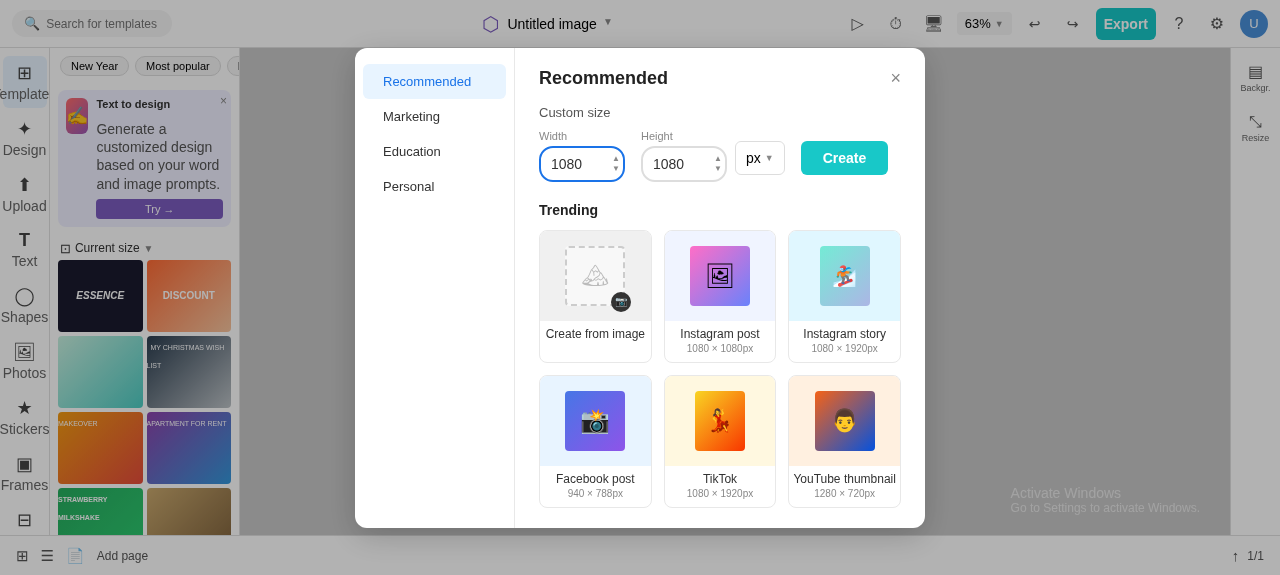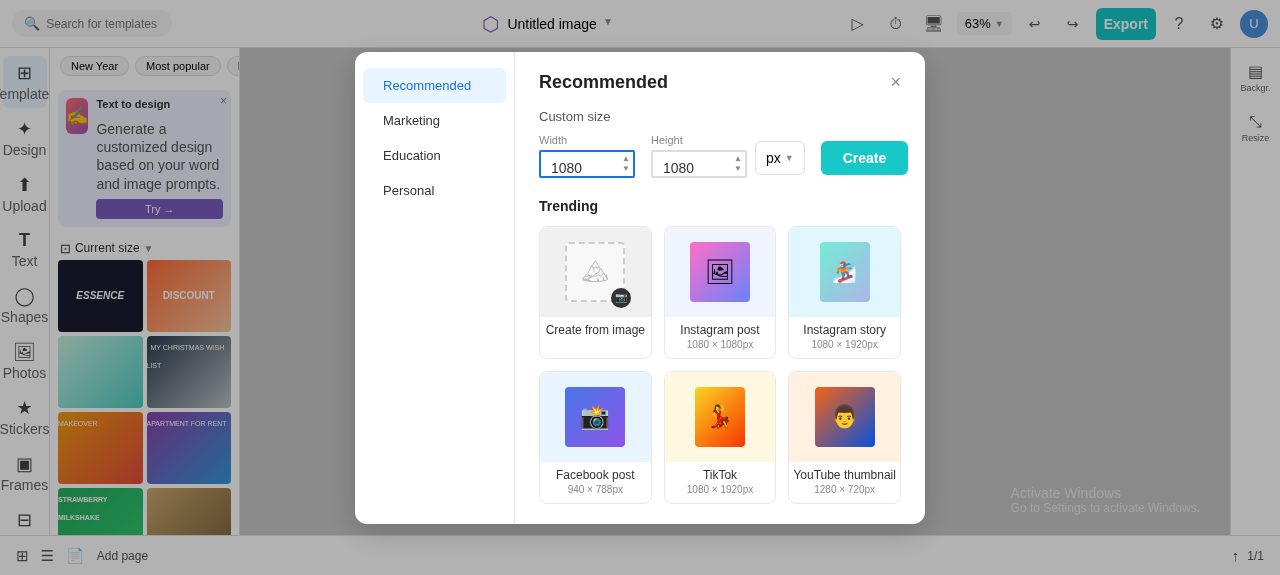--- a/index.html
+++ b/index.html
@@ -74,21 +74,21 @@
     .chevron-icon { font-size: 11px; color: #888; }
 
     
     .modal-content { flex: 1; padding: 20px 24px; overflow-y: auto; }
     .modal-header { display: flex; align-items: center; justify-content: space-between; margin-bottom: 16px; }
     .modal-title { font-size: 18px; font-weight: 600; color: #222; }
     .modal-close { cursor: pointer; color: #888; font-size: 18px; background: none; border: none; }
 
     .custom-size-label { font-size: 13px; font-weight: 500; color: #555; margin-bottom: 10px; }
     .custom-size-row { display: flex; align-items: center; gap: 8px; margin-bottom: 20px; }
-    .size-input { width: 96px; border: 2px solid #1a73e8; border-radius: 2px; padding: 8px 28px 0 10px; font-size: 14px; color: #333; outline: none; }
+    .size-input { width: 86px; border: 2px solid #1a73e8; border-radius: 14px; padding: 8px 28px 8px 10px; font-size: 14px; color: #333; outline: none; }
     .size-input-stepper { position: absolute; right: 4px; top: 50%; transform: translateY(-50%); display: flex; flex-direction: column; gap: 0; }
     .stepper-btn { background: none; border: none; cursor: pointer; font-size: 8px; color: #888; line-height: 1; padding: 1px; }
     .unit-select { display: flex; align-items: center; gap: 4px; border: 1px solid #ddd; border-radius: 6px; padding: 8px 10px; font-size: 14px; cursor: pointer; }
     .btn-create { background: #18c8c8; color: #fff; border: none; border-radius: 6px; padding: 9px 22px; font-size: 14px; font-weight: 600; cursor: pointer; margin-left: 8px; }
 
     .trending-label { font-size: 14px; font-weight: 600; color: #222; margin-bottom: 12px; }
     .trending-grid { display: grid; grid-template-columns: repeat(3, 1fr); gap: 12px; }
     .trending-card { border: 1px solid #e8e8e8; border-radius: 8px; overflow: hidden; cursor: pointer; transition: box-shadow 0.15s; }
     .trending-thumb { height: 90px; background: #f0f0f0; display: flex; align-items: center; justify-content: center; position: relative; }
     .trending-card-label { font-size: 12px; font-weight: 500; color: #333; text-align: center; padding: 6px 4px 2px; }

